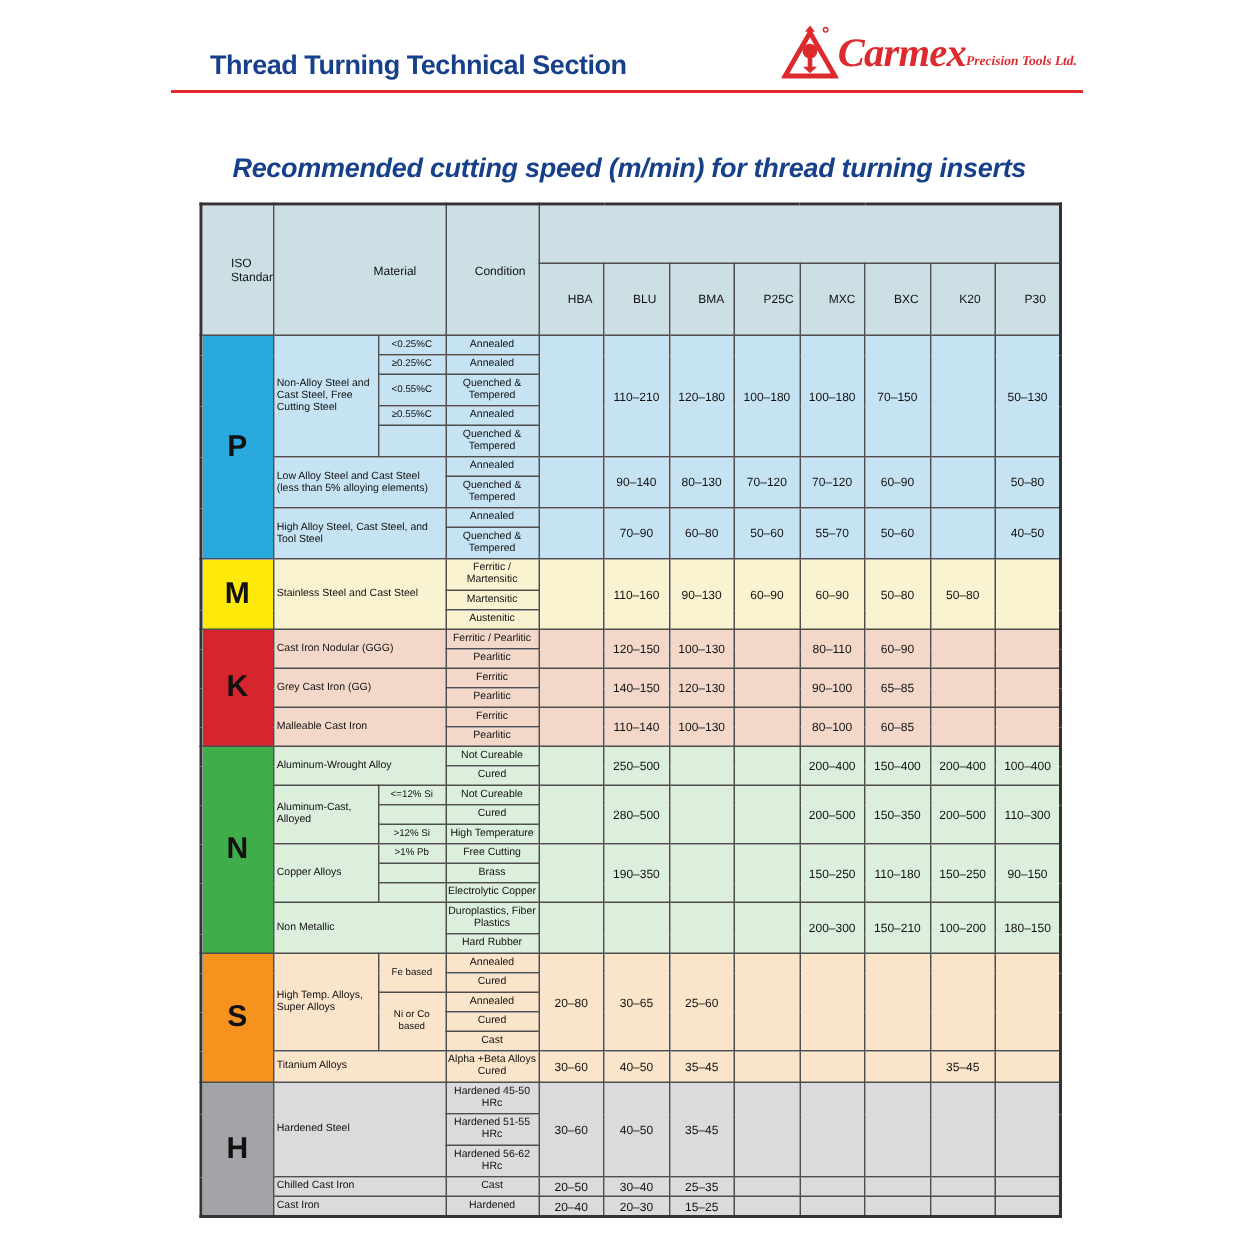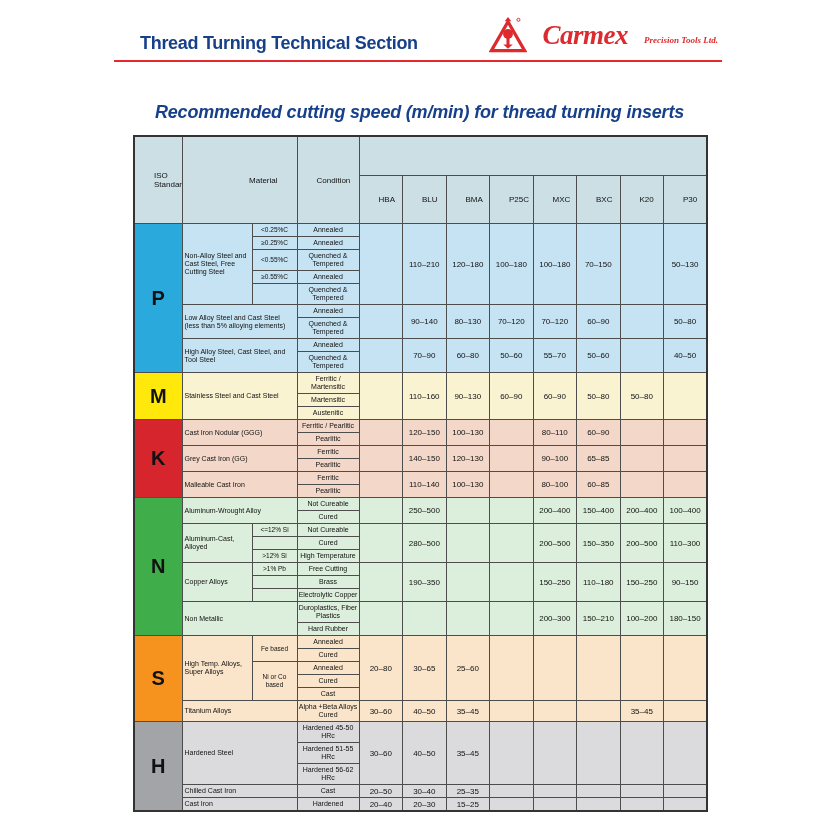--- a/index.html
+++ b/index.html
@@ -16,21 +16,21 @@
     margin: 16px 114px 0 114px;
     padding: 0 4px 6px 26px;
     display: flex; align-items: flex-end; justify-content: space-between;
     border-bottom: 2px solid #e42a2e;
   }
   .topbar h1 {
     color: #17408b;
     font-size: 18px; font-weight: bold;
     letter-spacing: -0.3px;
   }
-  .logo { display: flex; align-items: center; gap: 16px; }
+  .logo { display: flex; align-items: center; gap: 0; }
   .logo .brand {
     font-family: "Liberation Serif", serif;
     font-style: italic; font-weight: bold;
     color: #dd2a2e; font-size: 27px; letter-spacing: -0.5px;
   }
   .logo .suffix {
     font-family: "Liberation Serif", serif;
     font-style: italic; font-weight: bold;
     color: #dd2a2e; font-size: 9px; margin-top: 10px;
   }

